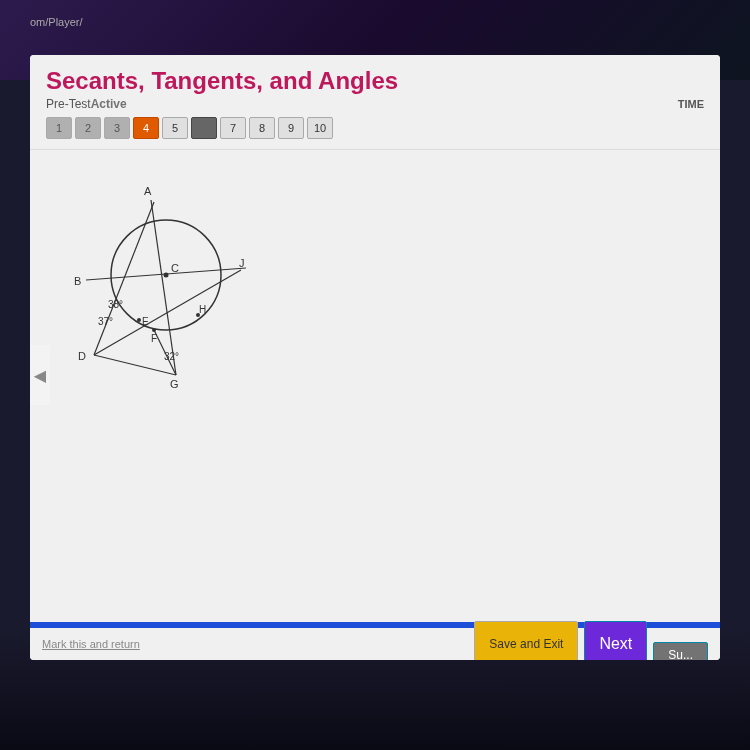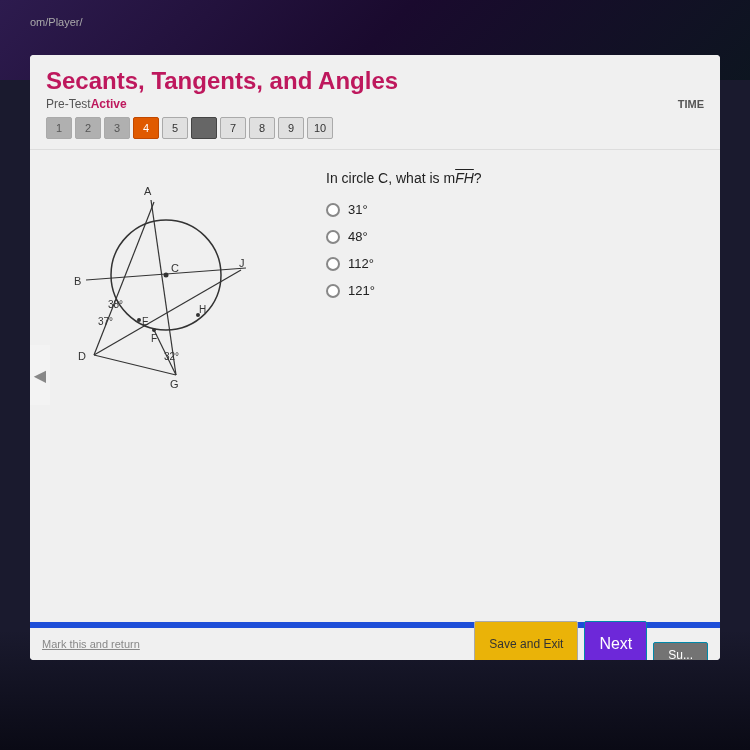--- a/index.html
+++ b/index.html
@@ -58,21 +58,21 @@
       font-size: 12px;
       color: #555;
       margin-bottom: 6px;
     }
 
     .pre-test-label {
       color: #555;
     }
 
     .active-label {
-      color: #be185d;
+      color: #737373;
       font-weight: bold;
     }
 
     .time-label {
       margin-left: auto;
       font-size: 11px;
       color: #555;
       font-weight: bold;
     }
 
@@ -321,45 +321,20 @@
           <text x="124" y="228" font-size="11" fill="#333">G</text>
 
           <text x="62" y="148" font-size="10" fill="#333">38°</text>
 
           <text x="52" y="165" font-size="10" fill="#333">37°</text>
 
           <text x="118" y="200" font-size="10" fill="#333">32°</text>
         </svg>
       </div>
 
-      <div class="answer-section">
-        <div class="question-text">
-          In circle C, what is m<span style="text-decoration:overline;font-style:italic;">FH</span>?
-        </div>
-
-        <div class="answer-choice">
-          <div class="radio-circle"></div>
-          <span class="answer-text">31°</span>
-        </div>
-
-        <div class="answer-choice">
-          <div class="radio-circle"></div>
-          <span class="answer-text">48°</span>
-        </div>
-
-        <div class="answer-choice">
-          <div class="radio-circle"></div>
-          <span class="answer-text">112°</span>
-        </div>
-
-        <div class="answer-choice">
-          <div class="radio-circle"></div>
-          <span class="answer-text">121°</span>
-        </div>
-      </div>
     </div>
   </div>
 
   <div class="footer">
     <span class="mark-return">Mark this and return</span>
     <div class="footer-buttons">
       <button class="btn-save">Save and Exit</button>
       <button class="btn-next">Next</button>
       <button class="btn-submit">Su...</button>
     </div>

